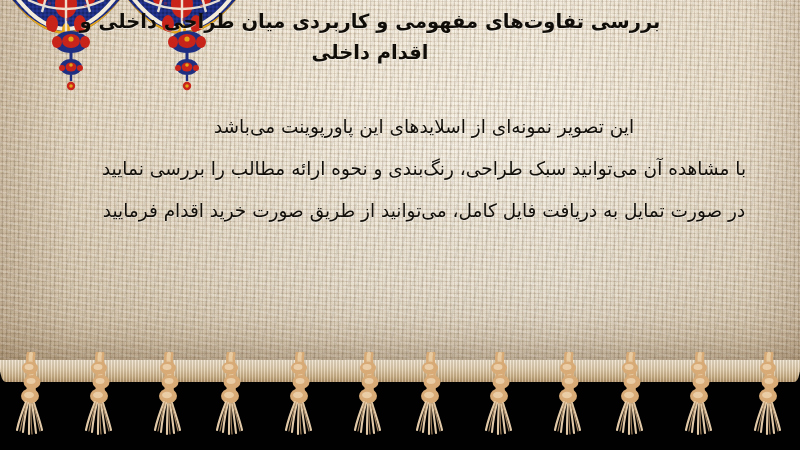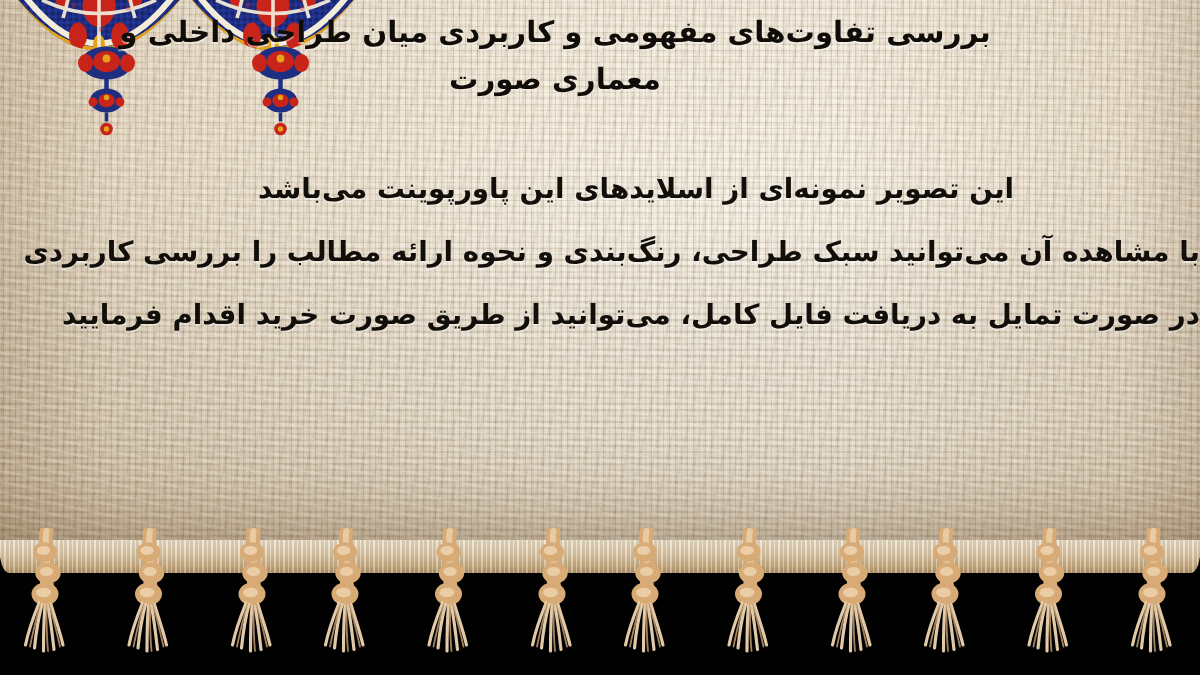--- a/index.html
+++ b/index.html
@@ -61,21 +61,21 @@
     letter-spacing:0;
     padding-right:60px;
     text-shadow:0 1px 0 rgba(255,255,255,.45);
   }
   .title div{white-space:nowrap;}
   .body-block{
     position:absolute;right:0;left:0;top:106px;
     text-align:center;
     color:#120f0a;
     font-size:18.5px;line-height:42px;
-    font-weight:700;
+    font-weight:400;
     text-shadow:0 1px 0 rgba(255,255,255,.40);
     padding-left:48px;
   }
   .body-block div{white-space:nowrap;}
 
   
   .black-band{
     position:absolute;left:0;top:372px;width:800px;height:78px;
     background:#010101;
   }
@@ -265,26 +265,26 @@
       <circle cx="30" cy="42" r="3" fill="#c8241a"></circle>
       <circle cx="21" cy="39" r="1.8" fill="#e3a41a"></circle>
       <path d="M21 49 V55" stroke="#1e2f82" stroke-width="2.4"></path>
       <circle cx="21" cy="60" r="4.2" fill="#c8241a"></circle>
       <circle cx="21" cy="60" r="1.8" fill="#e3a41a"></circle>
     </g>
   </svg>
 
   <div class="title">
     <div>بررسی تفاوت‌های مفهومی و کاربردی میان طراحی داخلی و</div>
-    <div>معماری صورت</div>
+    <div>اقدام داخلی</div>
   </div>
 
   <div class="body-block">
     <div>این تصویر نمونه‌ای از اسلایدهای این پاورپوینت می‌باشد</div>
-    <div>با مشاهده آن می‌توانید سبک طراحی، رنگ‌بندی و نحوه ارائه مطالب را بررسی کاربردی</div>
+    <div>با مشاهده آن می‌توانید سبک طراحی، رنگ‌بندی و نحوه ارائه مطالب را بررسی نمایید</div>
     <div>در صورت تمایل به دریافت فایل کامل، می‌توانید از طریق صورت خرید اقدام فرمایید</div>
   </div>
 
   <div class="black-band"></div>
   <div class="selvedge"></div>
   <div class="fringe-layer" id="fringe">
       <svg class="tassel" width="54" height="96" viewBox="0 0 54 96" style="left: 3.83333px;">
         <g>
           <path d="M27 2 C25 10 29 16 27 24 C25 32 29 38 27 46" stroke="#d7aa76" stroke-width="9" fill="none" stroke-linecap="round"></path>
           <path d="M27 2 C25 10 29 16 27 24 C25 32 29 38 27 46" stroke="#efd5b2" stroke-width="4" fill="none" stroke-linecap="round" opacity=".75"></path>

